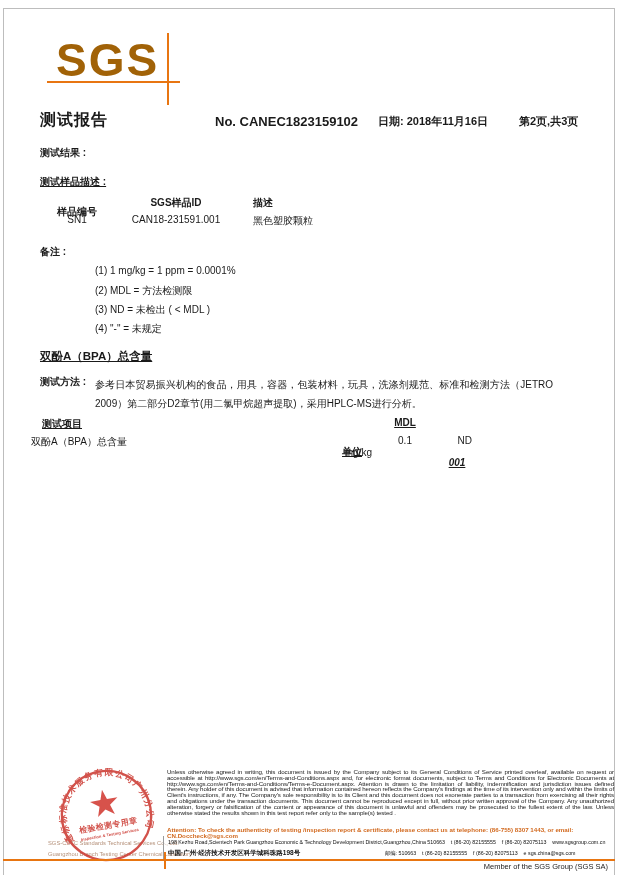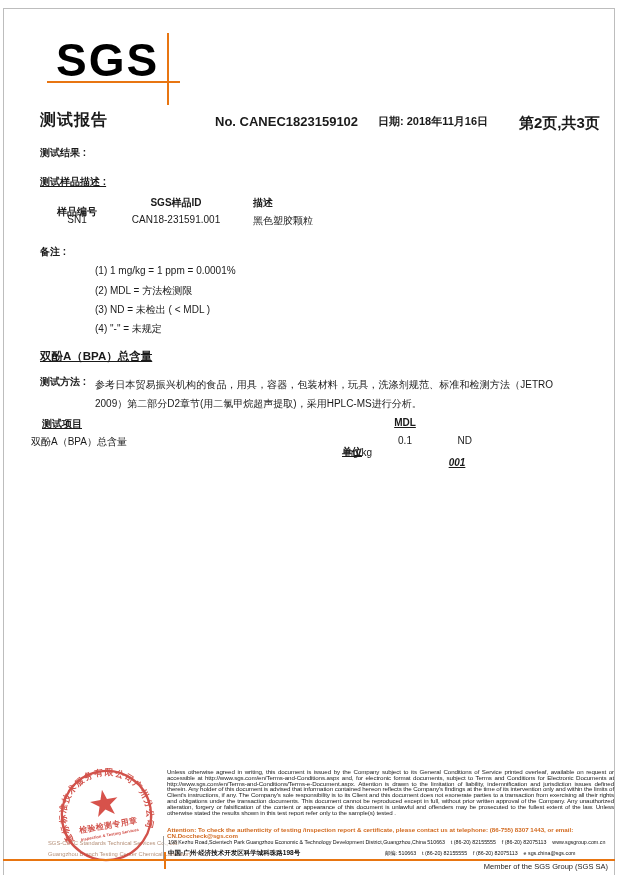--- a/index.html
+++ b/index.html
@@ -7,29 +7,29 @@
   body { font-family:"Liberation Sans","DejaVu Sans",sans-serif; color:#1a1a1a; position:relative; overflow:hidden; }
   .abs { position:absolute; }
 
   
   .edge { position:absolute; background:#bdbdbd; }
   .edge-top { left:3px; top:8px; width:612px; height:1px; }
   .edge-left { left:3px; top:8px; width:1px; height:867px; }
   .edge-right { left:614px; top:8px; width:1px; height:867px; }
 
   
-  .logo-text { left:56px; top:38px; font-size:46px; font-weight:bold; color:#000000; letter-spacing:2px; line-height:44px; }
+  .logo-text { left:56px; top:38px; font-size:46px; font-weight:bold; color:#a16207; letter-spacing:2px; line-height:44px; }
   .logo-hline { left:47px; top:81px; width:133px; height:2px; background:#e87511; }
   .logo-vline { left:167px; top:33px; width:2px; height:72px; background:#e87511; }
 
   
   .hdr-title { left:40px; top:110px; font-size:16px; font-weight:bold; letter-spacing:1px; }
   .hdr-no    { left:215px; top:114px; font-size:13px; font-weight:bold; }
   .hdr-date  { left:378px; top:114px; font-size:11px; font-weight:bold; }
-  .hdr-page  { left:519px; top:114px; font-size:15px; font-weight:bold; }
+  .hdr-page  { left:519px; top:114px; font-size:11px; font-weight:bold; }
 
   .body-txt { font-size:10px; }
   .bold { font-weight:bold; }
   .ul { text-decoration:underline; }
   .it { font-style:italic; }
 
   .results-label { left:40px; top:146px; }
   .sample-heading { left:40px; top:175px; }
 
   .st-h1 { left:37px;  top:205px; width:80px;  text-align:center; }

